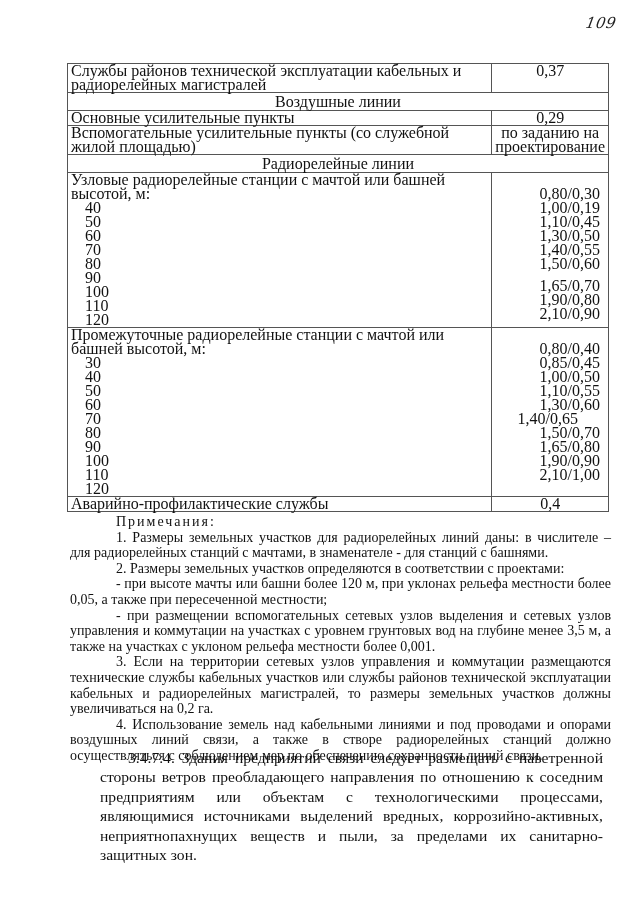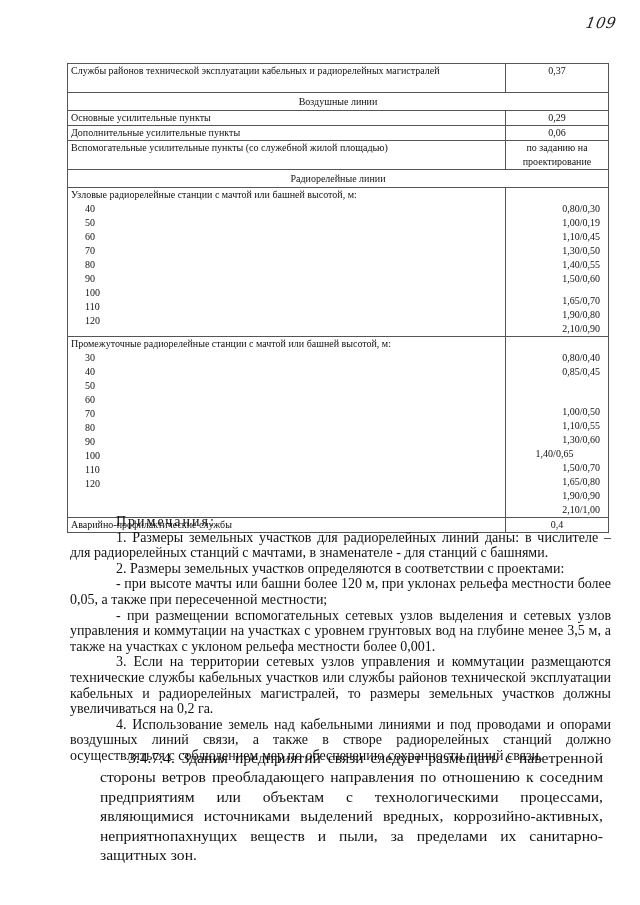--- a/index.html
+++ b/index.html
@@ -7,21 +7,21 @@
     width: 640px; height: 905px; position: relative; overflow: hidden;
     font-family: "Liberation Serif", "DejaVu Serif", serif; color: #111;
   }
   .page-number {
     position: absolute; left: 586px; top: 14px;
     font-family: "DejaVu Serif", serif; font-style: italic; font-size: 15px;
     color: #222; transform: skewX(-10deg); letter-spacing: 0.5px;
   }
   table.norms {
     position: absolute; left: 67px; top: 63px; width: 542px;
-    border-collapse: collapse; font-size: 10px; line-height: 14px;
+    border-collapse: collapse; font-size: 16px; line-height: 14px;
   }
   table.norms td {
     border: 1px solid #555; padding: 0 3px; vertical-align: top;
   }
   table.norms td.val { width: 91px; text-align: center; }
   table.norms td.val.right { text-align: right; padding-right: 8px; }
   table.norms td.section { text-align: center; padding: 2px 3px 1px; }
   .sub { padding-left: 14px; display: block; }
   .group-head { display: block; }
   .valpad { display: block; height: 14px; }
@@ -47,24 +47,20 @@
     <tr>
       <td style="height:28px">Службы районов технической эксплуатации кабельных и радиорелейных магистралей</td>
       <td class="val">0,37</td>
     </tr>
     <tr>
       <td colspan="2" class="section">Воздушные линии</td>
     </tr>
     <tr>
       <td>Основные усилительные пункты</td>
       <td class="val">0,29</td>
-    </tr>
-    <tr>
-      <td>Дополнительные усилительные пункты</td>
-      <td class="val">0,06</td>
     </tr>
     <tr>
       <td>Вспомогательные усилительные пункты (со служебной жилой площадью)</td>
       <td class="val">по заданию на проектирование</td>
     </tr>
     <tr>
       <td colspan="2" class="section">Радиорелейные линии</td>
     </tr>
     <tr>
       <td>
@@ -110,21 +106,21 @@
             <span class="sub">100</span>
             <span class="sub">110</span>
             <span class="sub">120</span>
           </div>
       </td>
       <td class="val right">
         <span class="valpad"></span>
         <div id="inter-values">
             <span style="display: block;">0,80/0,40</span>
             <span style="display: block;">0,85/0,45</span>
-            <span style="display: block; margin-top: 26px;">1,00/0,50</span>
+            <span style="display: block;">1,00/0,50</span>
             <span style="display: block;">1,10/0,55</span>
             <span style="display: block;">1,30/0,60</span>
             <span style="display: block; text-align: center;">1,40/0,65</span>
             <span style="display: block;">1,50/0,70</span>
             <span style="display: block;">1,65/0,80</span>
             <span style="display: block;">1,90/0,90</span>
             <span style="display: block;">2,10/1,00</span>
           </div>
       </td>
     </tr>

